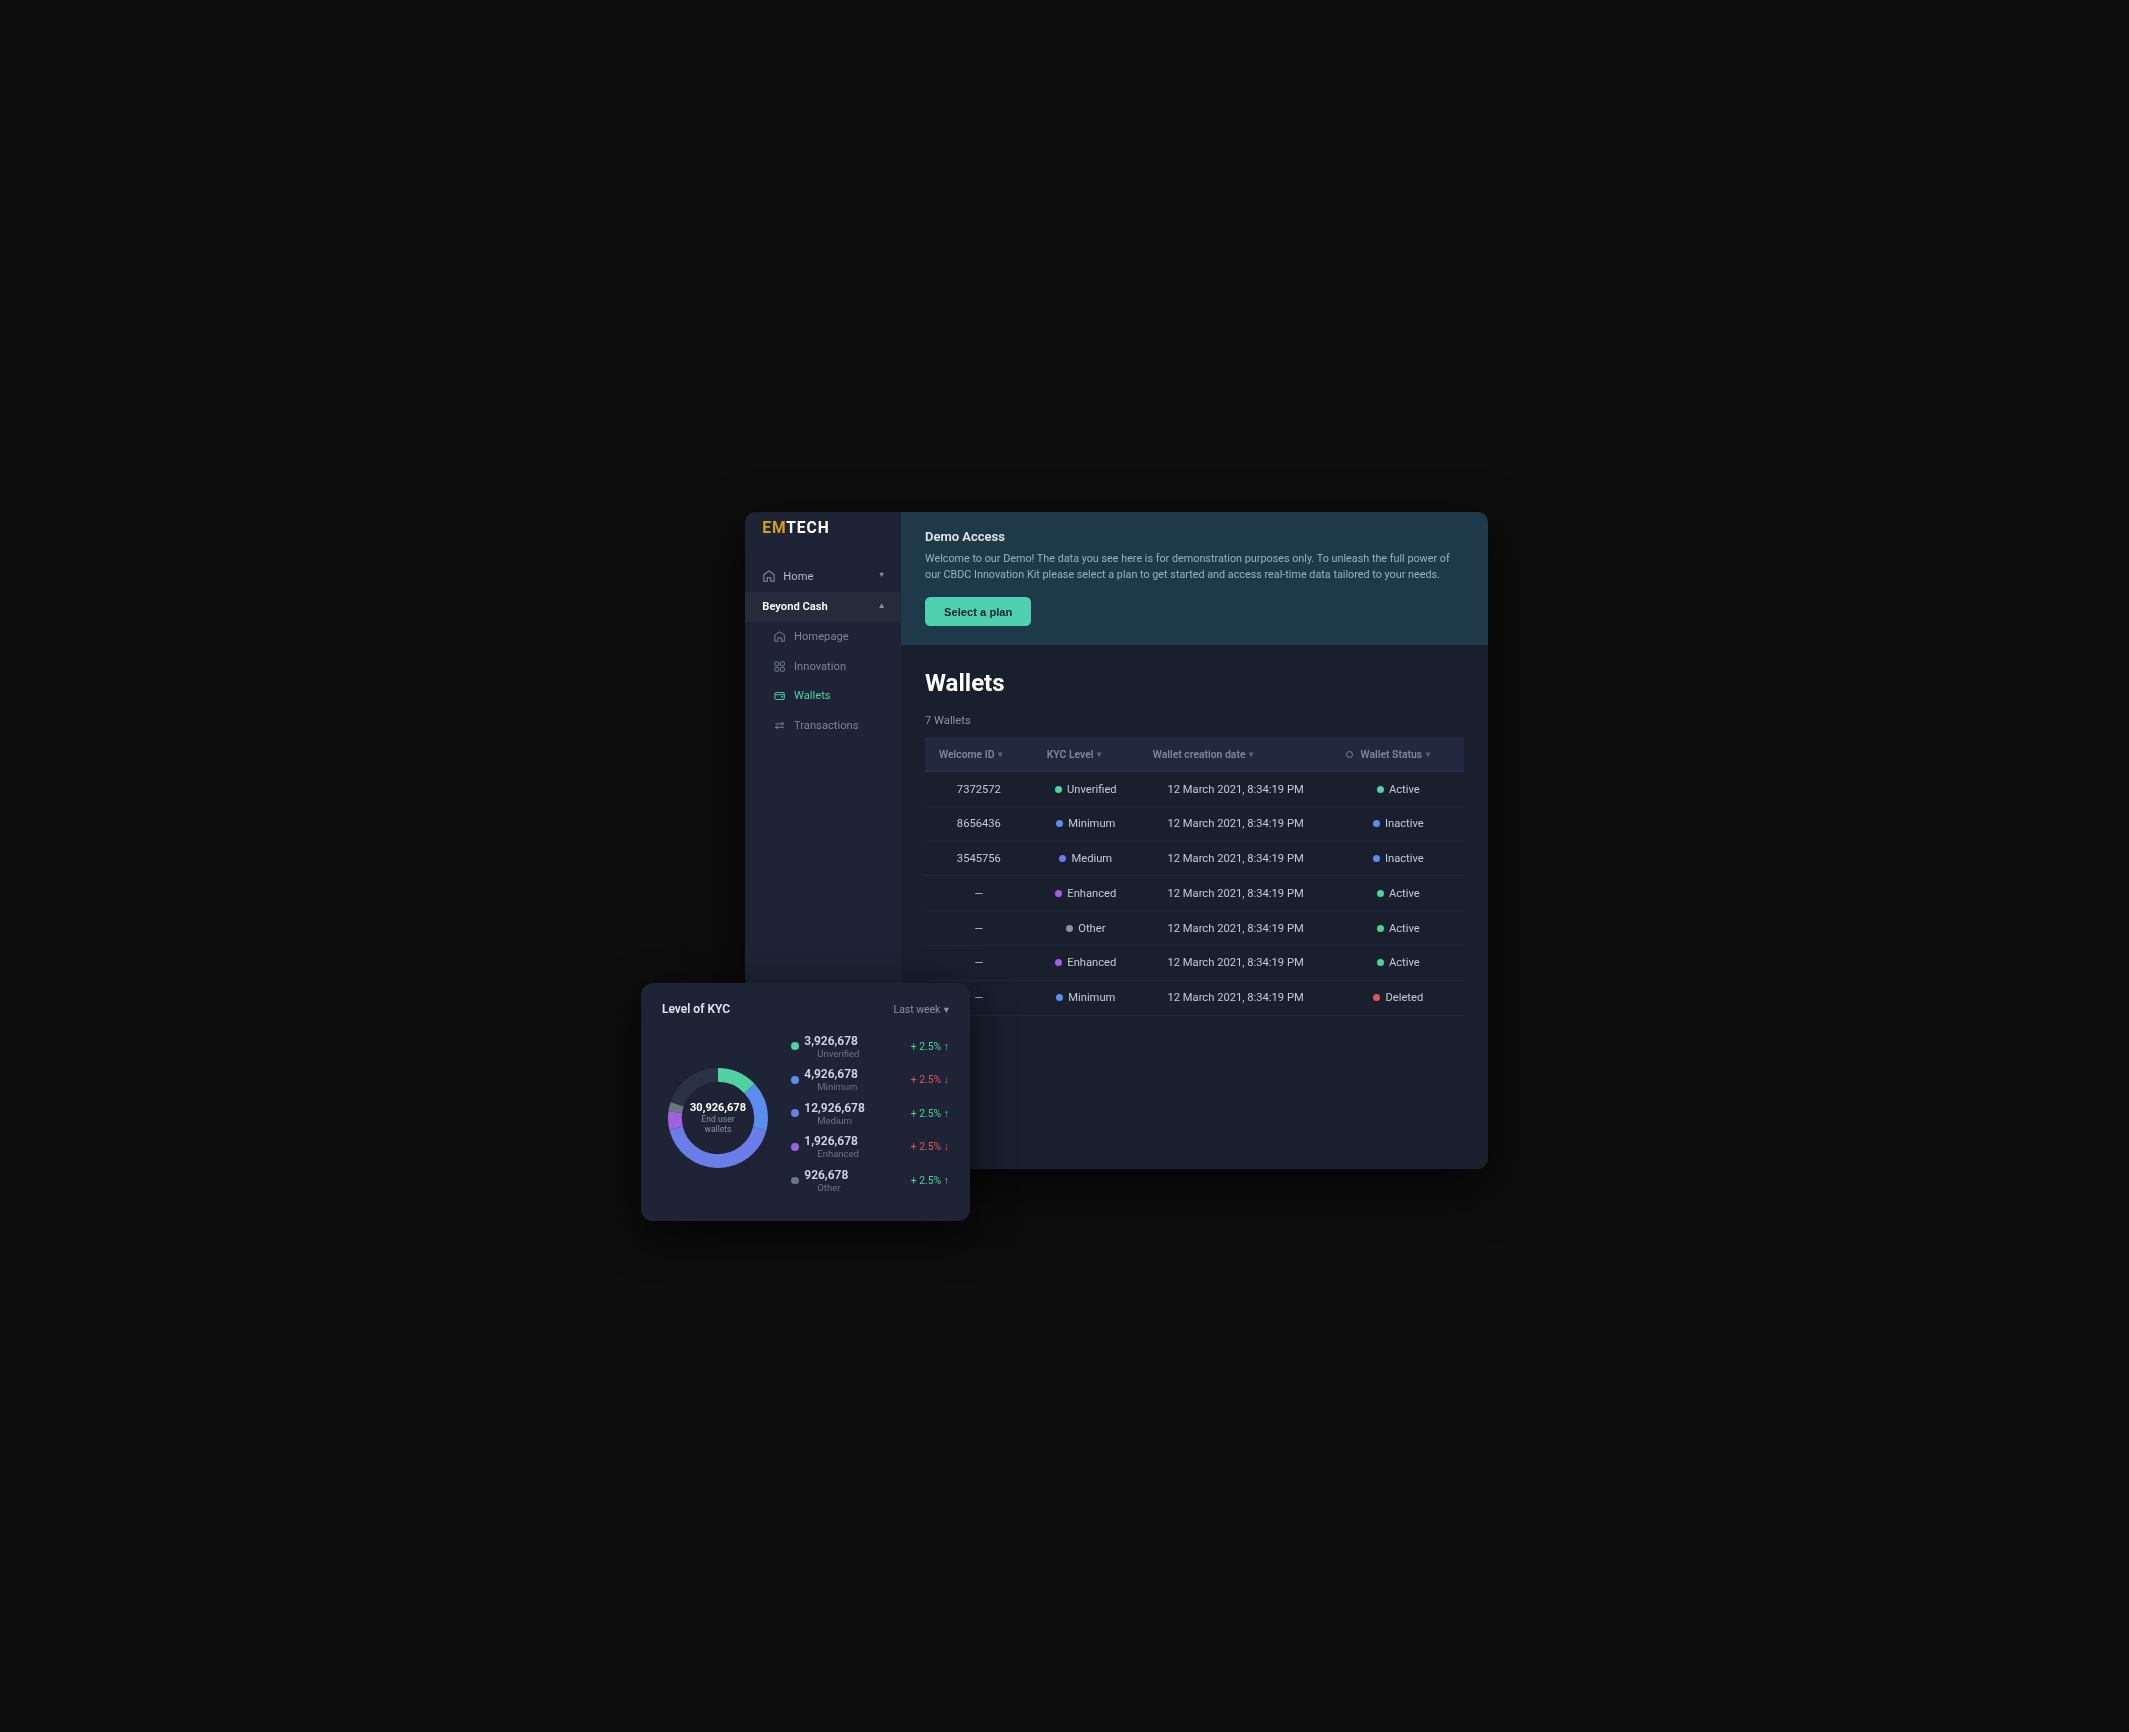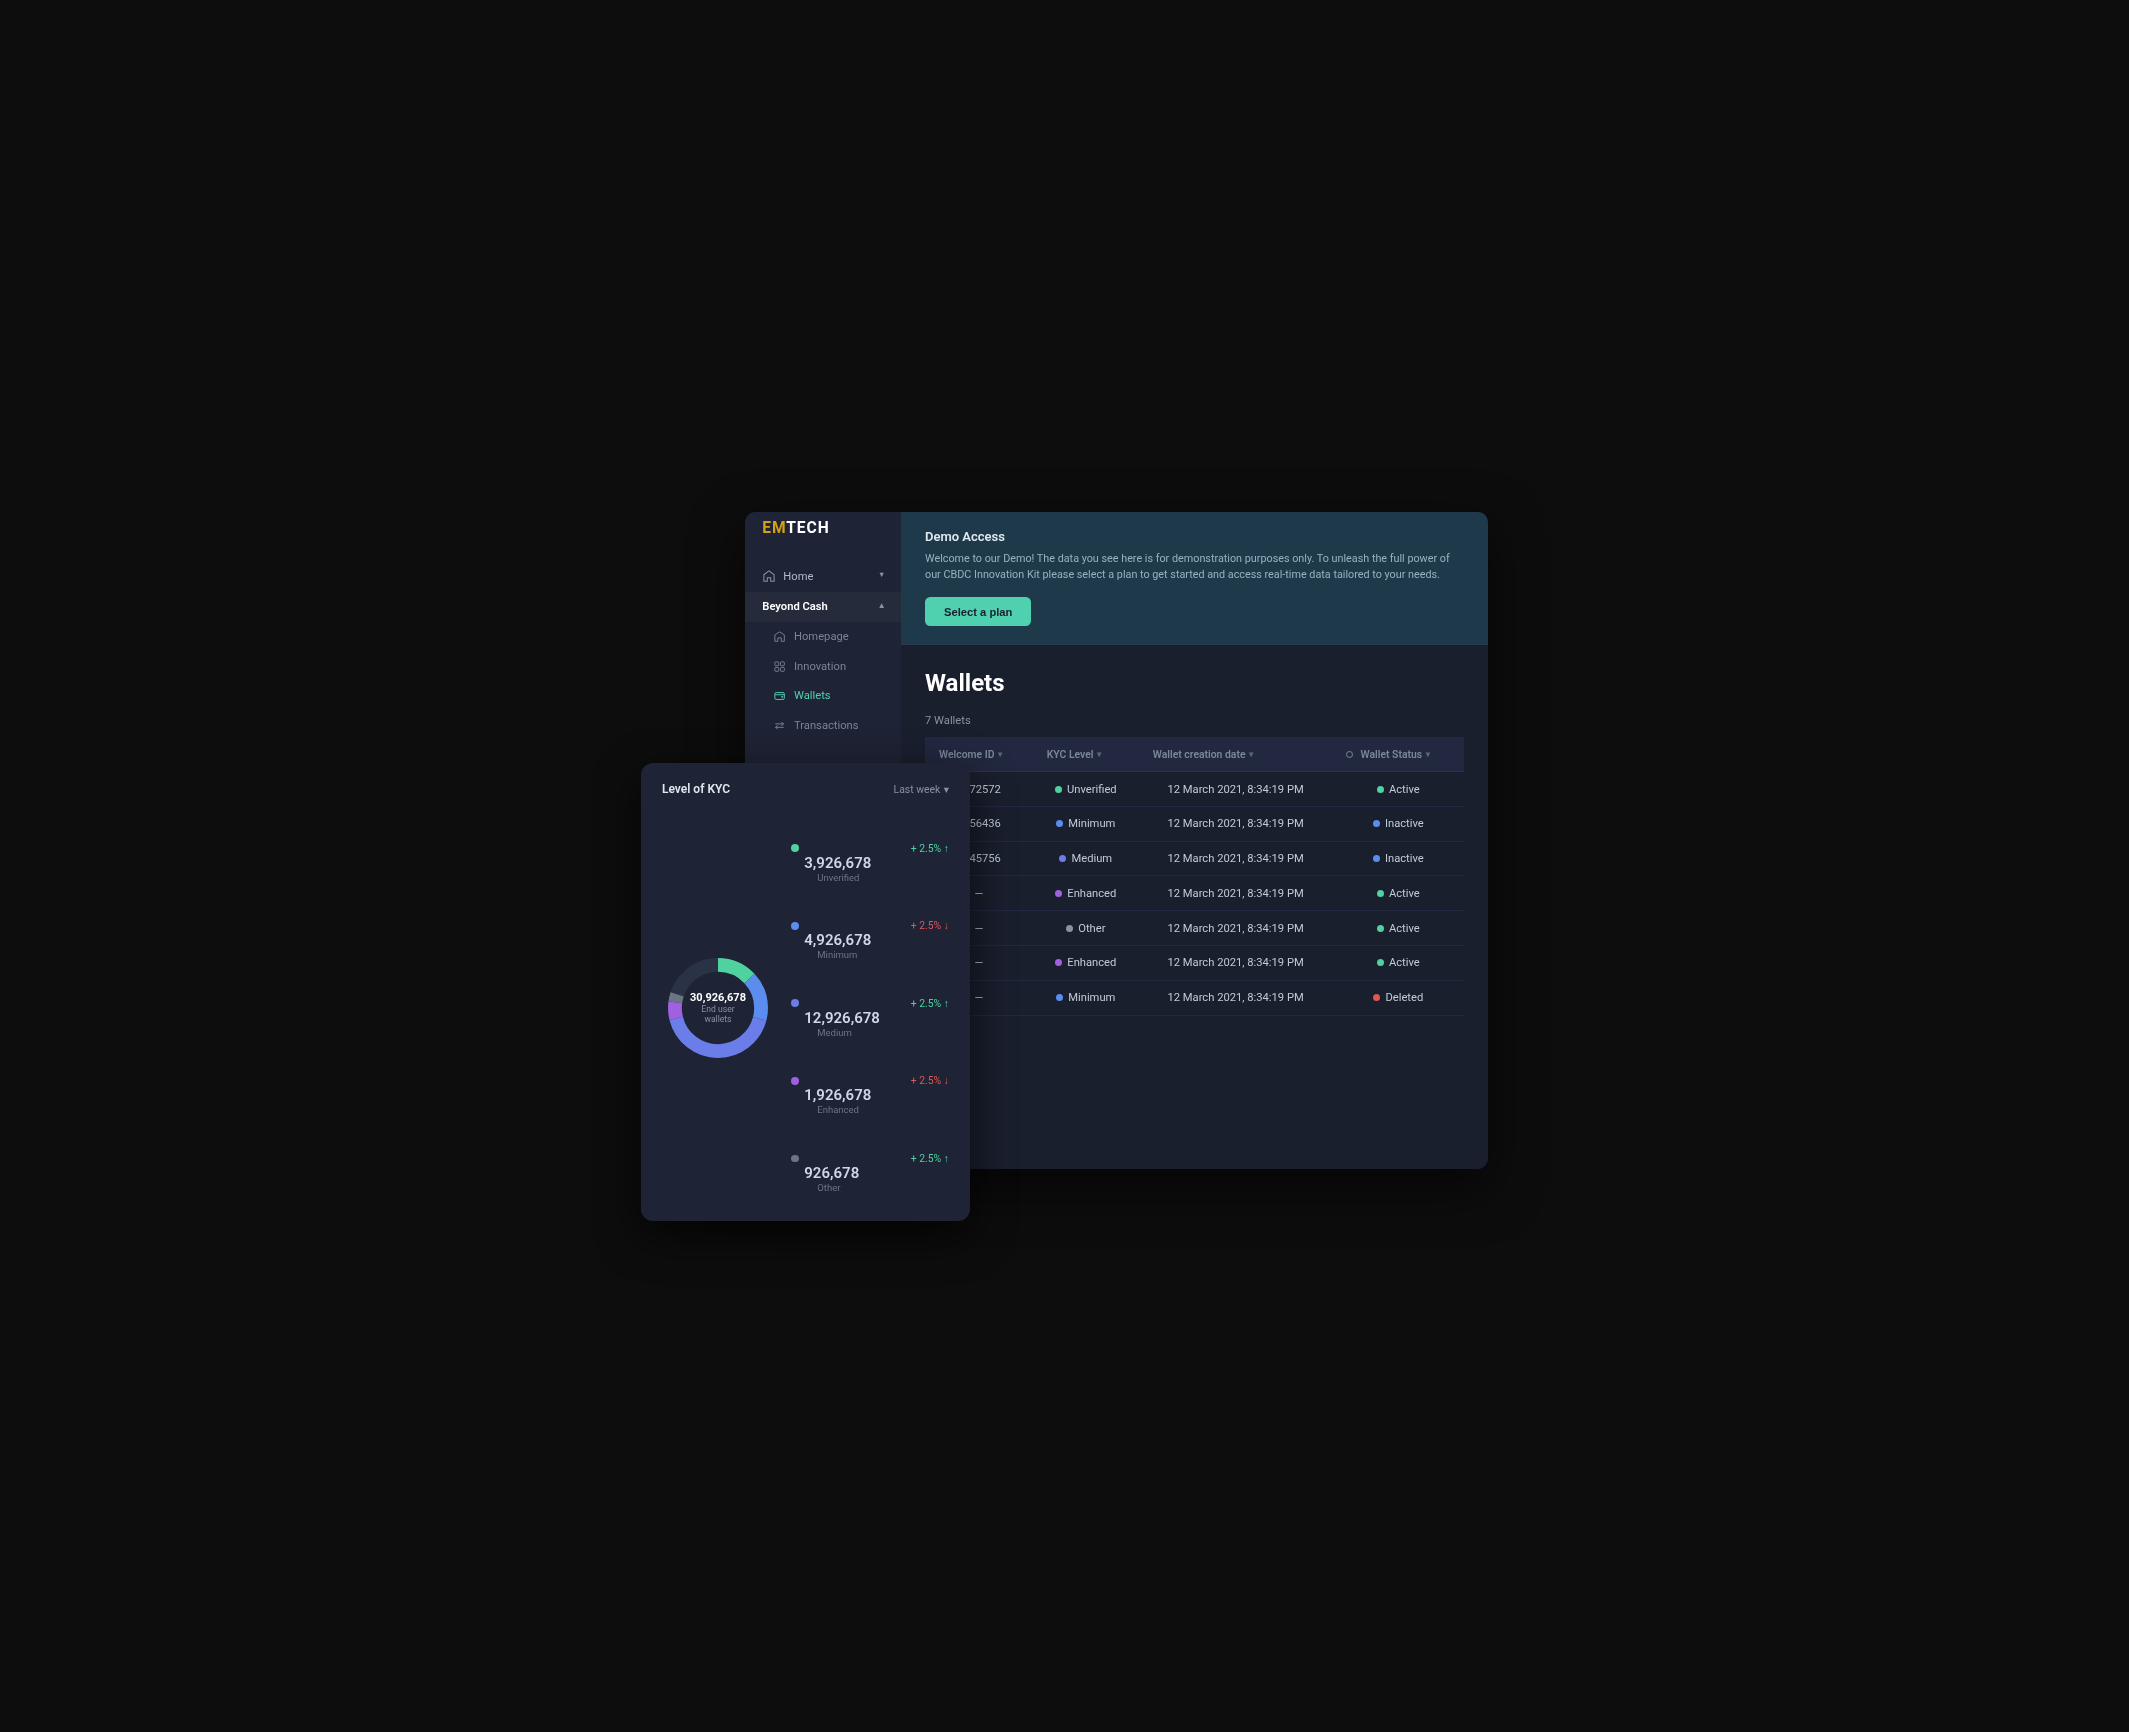--- a/index.html
+++ b/index.html
@@ -346,24 +346,23 @@
       gap: 5.2px;
     }
 
     .legend-dot {
       width: 7.8px;
       height: 7.8px;
       border-radius: 50%;
     }
 
     .legend-value {
-      font-size: 15px;
+      font-size: 12px;
       font-weight: 600;
       color: #d0d8e8;
-      margin-top: 40px;
     }
 
     .legend-sublabel {
       font-size: 9.5px;
       color: #6a7585;
       margin-left: 13px;
     }
 
     .legend-right {
       font-size: 10.4px;

